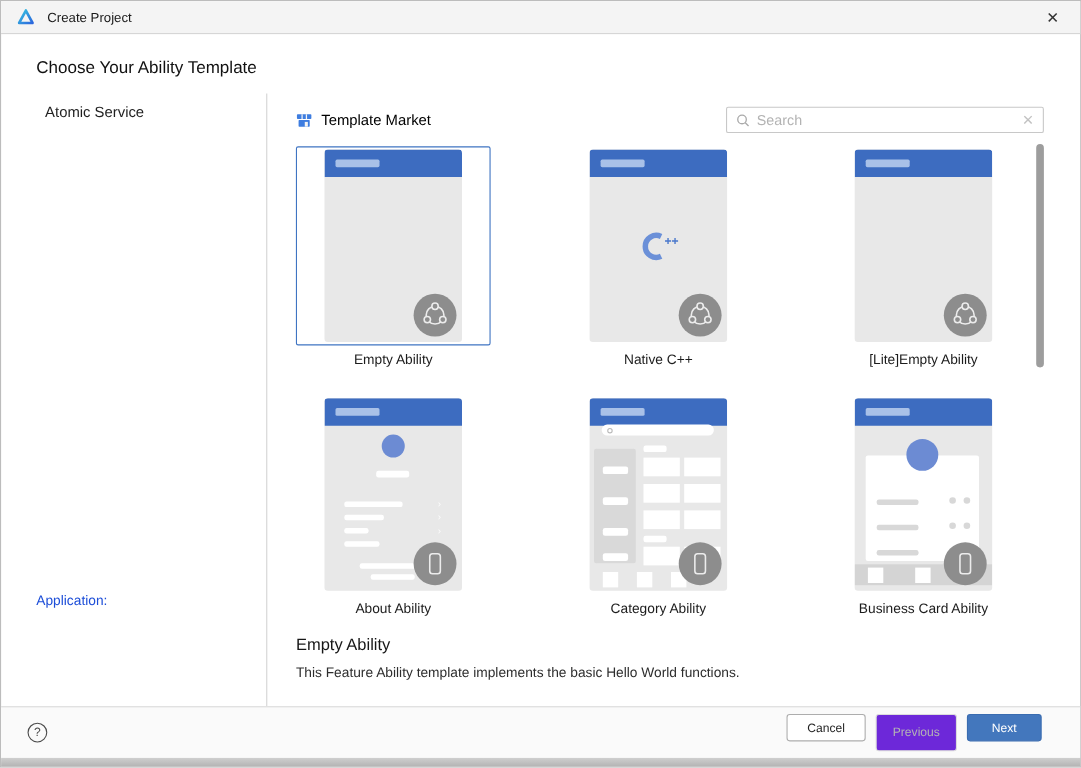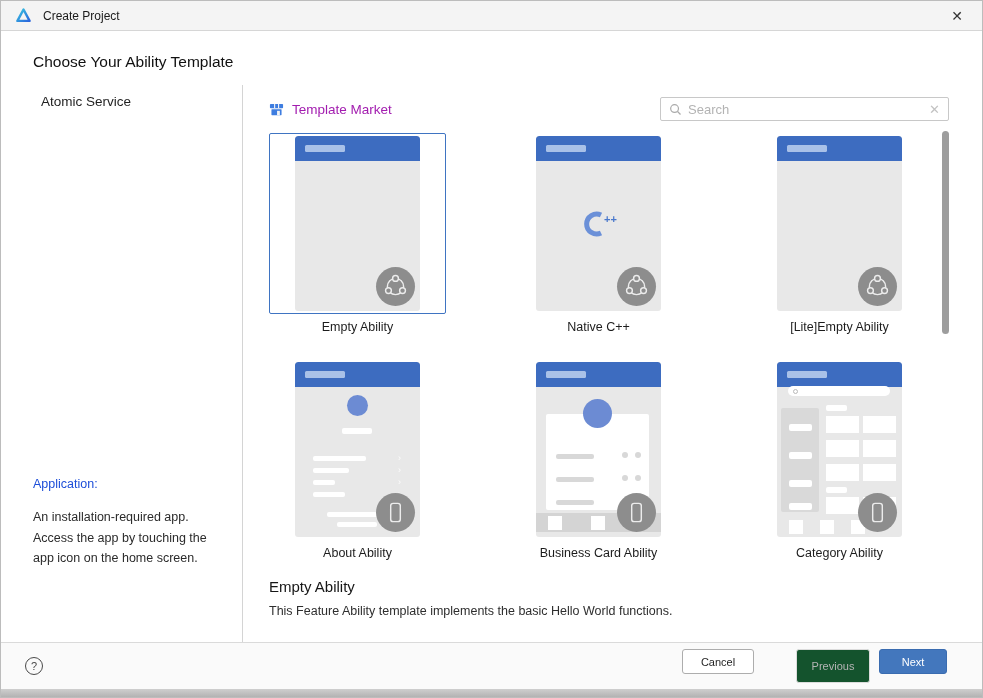--- a/index.html
+++ b/index.html
@@ -20,21 +20,21 @@
   .body-row { flex:1 1 auto; display:flex; min-height:0; }
   .sidebar { width:242px; flex:0 0 242px; border-right:1px solid #d4d4d4; display:flex; flex-direction:column; }
   .nav-item { margin-left:32px; height:33px; display:flex; align-items:center; padding-left:8px; font-size:13.5px; color:#1f1f1f; cursor:pointer; }
   .nav-item.selected { background:#2d76bd; color:#fff; }
   .sidebar-info { margin-top:auto; padding:0 24px 73px 32px; }
   .sidebar-info .info-title { font-size:12.5px; color:#1d4ed8; margin-bottom:16px; }
   .sidebar-info .info-text { font-size:12.5px; color:#2b2b2b; line-height:1.65; max-width:186px; }
 
   .main { flex:1 1 auto; position:relative; min-width:0; }
   .main-topbar { display:flex; align-items:center; margin:12px 33px 0 26px; }
-  .tm-link { display:flex; align-items:flex-start; gap:8px; color:#a21caf; font-size:13.5px; cursor:pointer; }
+  .tm-link { display:flex; align-items:flex-start; gap:8px; color:#000000; font-size:13.5px; cursor:pointer; }
   .searchbox { margin-left:auto; width:289px; height:24px; border:1px solid #c8c8c8; border-radius:2px; background:#fff; display:flex; align-items:center; padding:0 8px; gap:6px; }
   .searchbox input { border:none; outline:none; flex:1; font-size:13px; color:#0f172a; font-family:"Liberation Sans", sans-serif; min-width:0; }
   .searchbox input::placeholder { color:#b3b3b3; }
   .search-clear { color:#c2c2c2; font-size:13px; cursor:pointer; line-height:1; }
 
   
   .cards { padding-left:26px; margin-top:12px; }
   .cards-row { display:flex; gap:64px; }
   .cards-row + .cards-row { margin-top:25px; }
   .card { width:177px; display:flex; flex-direction:column; align-items:center; cursor:pointer; }
@@ -69,21 +69,21 @@
   .descr { padding-left:26px; margin-top:18px; }
   .descr-title { font-size:15px; color:#161616; }
   .descr-text { font-size:12.5px; color:#2e2e2e; margin-top:9px; }
 
   
   .footer { height:47px; flex:0 0 auto; border-top:1px solid #dadada; background:#fafafa; display:flex; align-items:center; padding:0 35px 0 24px; }
   .help-btn { width:18px; height:18px; border:1.4px solid #4a4a4a; border-radius:50%; color:#4a4a4a; font-size:11px; display:flex; align-items:center; justify-content:center; cursor:pointer; }
   .btns { margin-left:auto; display:flex; gap:9px; }
   .btn { height:25px; border-radius:3px; font-size:11px; font-family:"Liberation Sans", sans-serif; display:flex; align-items:center; justify-content:center; cursor:pointer; }
   .btn-cancel { background:#fff; border:1px solid #adadad; color:#1f1f1f; min-width:72px; padding:0 16px; }
-  .btn-prev { background:#14532d; border:1px solid #dcdcdc; color:#b4b4b4; min-width:74px; padding:16px 14px; cursor:default;margin-left:33px; }
+  .btn-prev { background:#6d28d9; border:1px solid #dcdcdc; color:#b4b4b4; min-width:74px; padding:16px 14px; cursor:default; }
   .btn-next { background:#4377bd; border:1px solid #3a6cb0; color:#fff; min-width:68px; padding:0 18px; }
 
   .bottom-strip { height:8px; flex:0 0 auto; background:linear-gradient(#cfcfcf,#b3b3b3); }
 </style>
 </head>
 <body>
 
 <div class="window">
 
   <div class="titlebar">
@@ -107,21 +107,20 @@
   </div>
 
   <div class="body-row">
 
     <div class="sidebar">
       <div class="nav-item">
         <span>Atomic Service</span>
       </div>
       <div class="sidebar-info">
         <div class="info-title">Application:</div>
-        <div class="info-text">An installation-required app. Access the app by touching the app icon on the home screen.</div>
       </div>
     </div>
 
     <div class="main">
       <div class="main-topbar">
         <span class="tm-link">
           <svg width="15" height="15" viewBox="0 0 16 16">
             <rect x="1" y="2" width="14" height="4.6" rx="0.8" fill="#3e7de0"></rect>
             <rect x="5.4" y="2" width="1.2" height="4.6" fill="#f4f4f4"></rect>
             <rect x="9.6" y="2" width="1.2" height="4.6" fill="#f4f4f4"></rect>
@@ -225,47 +224,20 @@
                 <div class="wbar" style="left:32px; top:150px; width:60px; height:5px;"></div>
                 <div class="wbar" style="left:42px; top:160px; width:40px; height:5px;"></div>
                 <div class="badge">
                   <svg width="25" height="25" viewBox="0 0 26 26">
                     <rect x="8" y="3.5" width="10" height="19" rx="2.6" fill="none" stroke="#ececec" stroke-width="1.5"></rect>
                   </svg>
                 </div>
               </div>
             </div>
             <div class="card-label">About Ability</div>
-          </div>
-
-          <div class="card">
-            <div class="phone-wrap">
-              <div class="phone">
-                <div class="ph-head"></div>
-                  <div class="ph-pill"></div>
-                <div class="inner-card" style="left:10px; top:52px; width:103px; height:96px;"></div>
-                <div class="av-circle" style="left:47px; top:37px; width:29px; height:29px;"></div>
-                <div class="gbar" style="left:20px; top:92px;  width:38px; height:4.5px;"></div>
-                <div class="gdot" style="left:86px; top:90px;"></div>
-                  <div class="gdot" style="left:99px; top:90px;"></div>
-                <div class="gbar" style="left:20px; top:115px; width:38px; height:4.5px;"></div>
-                <div class="gdot" style="left:86px; top:113px;"></div>
-                  <div class="gdot" style="left:99px; top:113px;"></div>
-                <div class="gbar" style="left:20px; top:138px; width:38px; height:4.5px;"></div>
-                <div class="bb-bar" style="top:151px;"></div>
-                <div class="wsq" style="left:12px; top:154px; width:14px; height:14px;"></div>
-                <div class="wsq" style="left:55px; top:154px; width:14px; height:14px;"></div>
-                <div class="badge">
-                  <svg width="25" height="25" viewBox="0 0 26 26">
-                    <rect x="8" y="3.5" width="10" height="19" rx="2.6" fill="none" stroke="#ececec" stroke-width="1.5"></rect>
-                  </svg>
-                </div>
-              </div>
-            </div>
-            <div class="card-label">Business Card Ability</div>
           </div>
 
           <div class="card">
             <div class="phone-wrap">
               <div class="phone">
                 <div class="ph-head"></div>
                   <div class="ph-pill"></div>
                 <div class="cat-pill">
                     <span class="mini-mag"></span>
                   </div>
@@ -289,20 +261,47 @@
                 <div class="wsq" style="left:74px; top:158px; width:14px; height:14px;"></div>
                 <div class="badge">
                   <svg width="25" height="25" viewBox="0 0 26 26">
                     <rect x="8" y="3.5" width="10" height="19" rx="2.6" fill="none" stroke="#ececec" stroke-width="1.5"></rect>
                   </svg>
                 </div>
               </div>
             </div>
             <div class="card-label">Category Ability</div>
           </div>
+
+          <div class="card">
+            <div class="phone-wrap">
+              <div class="phone">
+                <div class="ph-head"></div>
+                  <div class="ph-pill"></div>
+                <div class="inner-card" style="left:10px; top:52px; width:103px; height:96px;"></div>
+                <div class="av-circle" style="left:47px; top:37px; width:29px; height:29px;"></div>
+                <div class="gbar" style="left:20px; top:92px;  width:38px; height:4.5px;"></div>
+                <div class="gdot" style="left:86px; top:90px;"></div>
+                  <div class="gdot" style="left:99px; top:90px;"></div>
+                <div class="gbar" style="left:20px; top:115px; width:38px; height:4.5px;"></div>
+                <div class="gdot" style="left:86px; top:113px;"></div>
+                  <div class="gdot" style="left:99px; top:113px;"></div>
+                <div class="gbar" style="left:20px; top:138px; width:38px; height:4.5px;"></div>
+                <div class="bb-bar" style="top:151px;"></div>
+                <div class="wsq" style="left:12px; top:154px; width:14px; height:14px;"></div>
+                <div class="wsq" style="left:55px; top:154px; width:14px; height:14px;"></div>
+                <div class="badge">
+                  <svg width="25" height="25" viewBox="0 0 26 26">
+                    <rect x="8" y="3.5" width="10" height="19" rx="2.6" fill="none" stroke="#ececec" stroke-width="1.5"></rect>
+                  </svg>
+                </div>
+              </div>
+            </div>
+            <div class="card-label">Business Card Ability</div>
+          </div>
         </div>
       </div>
 
       <div class="scroll-thumb"></div>
 
       <div class="descr">
         <div class="descr-title">Empty Ability</div>
         <div class="descr-text">This Feature Ability template implements the basic Hello World functions.</div>
       </div>
     </div>

